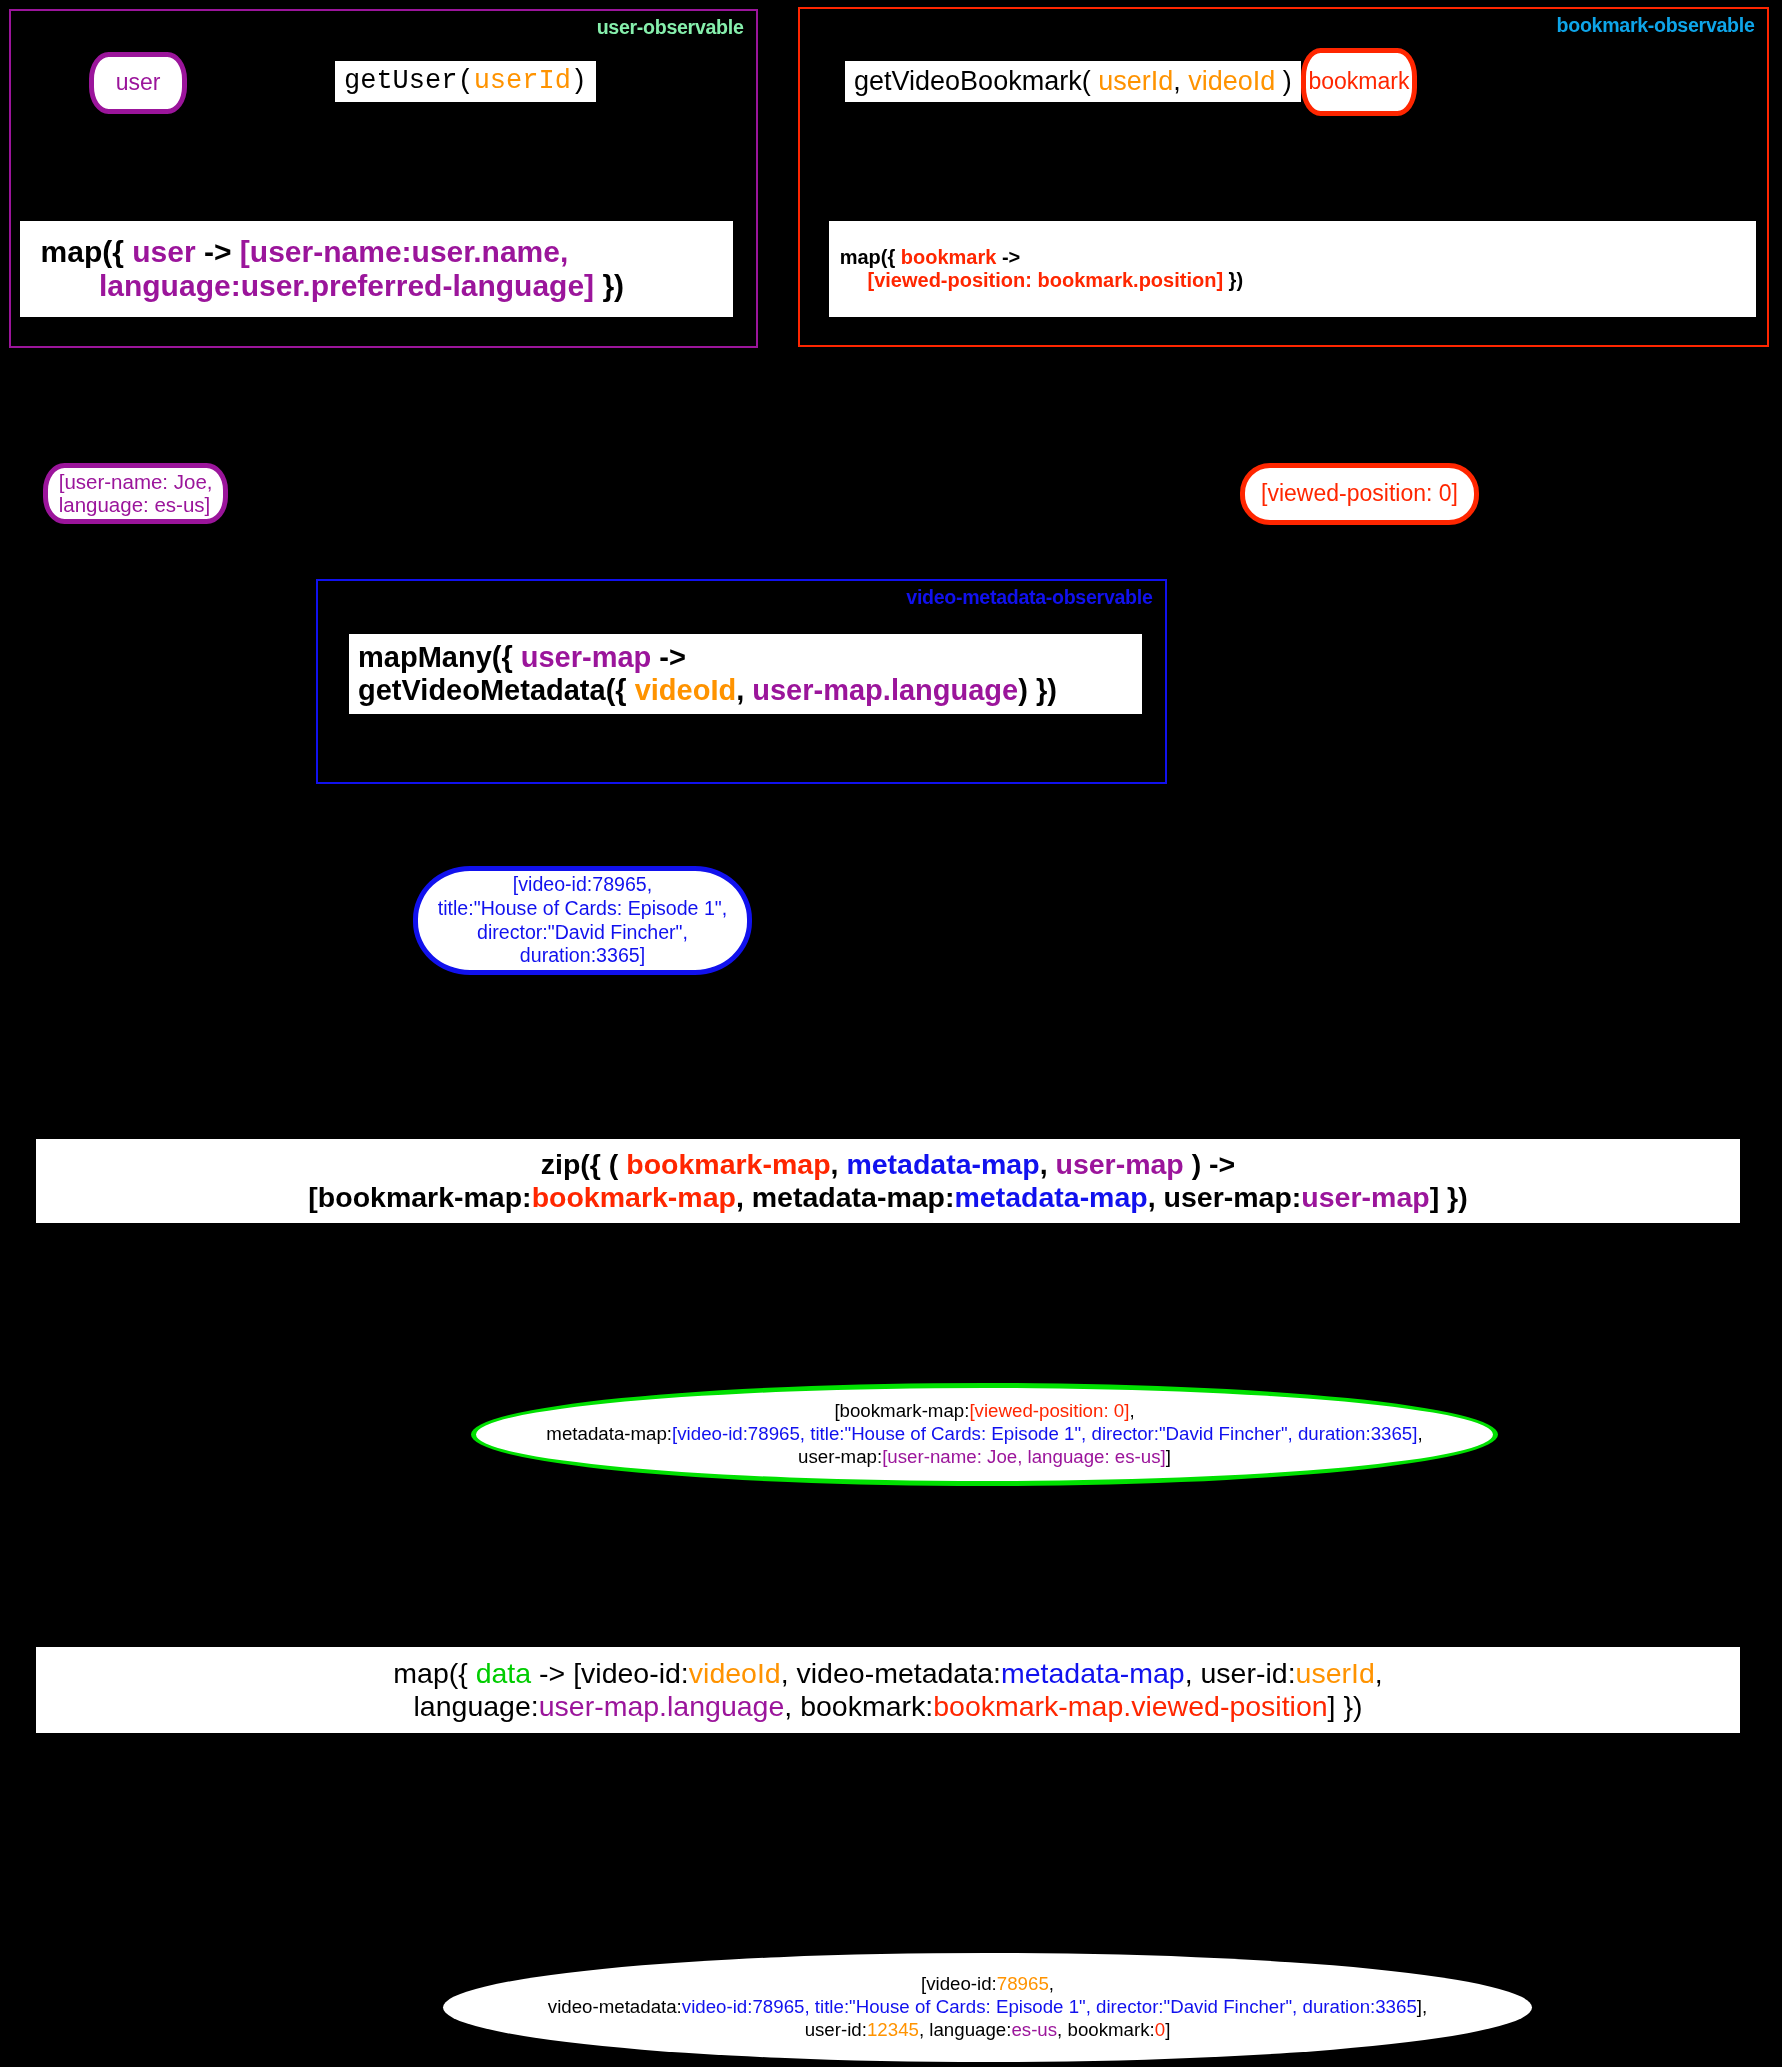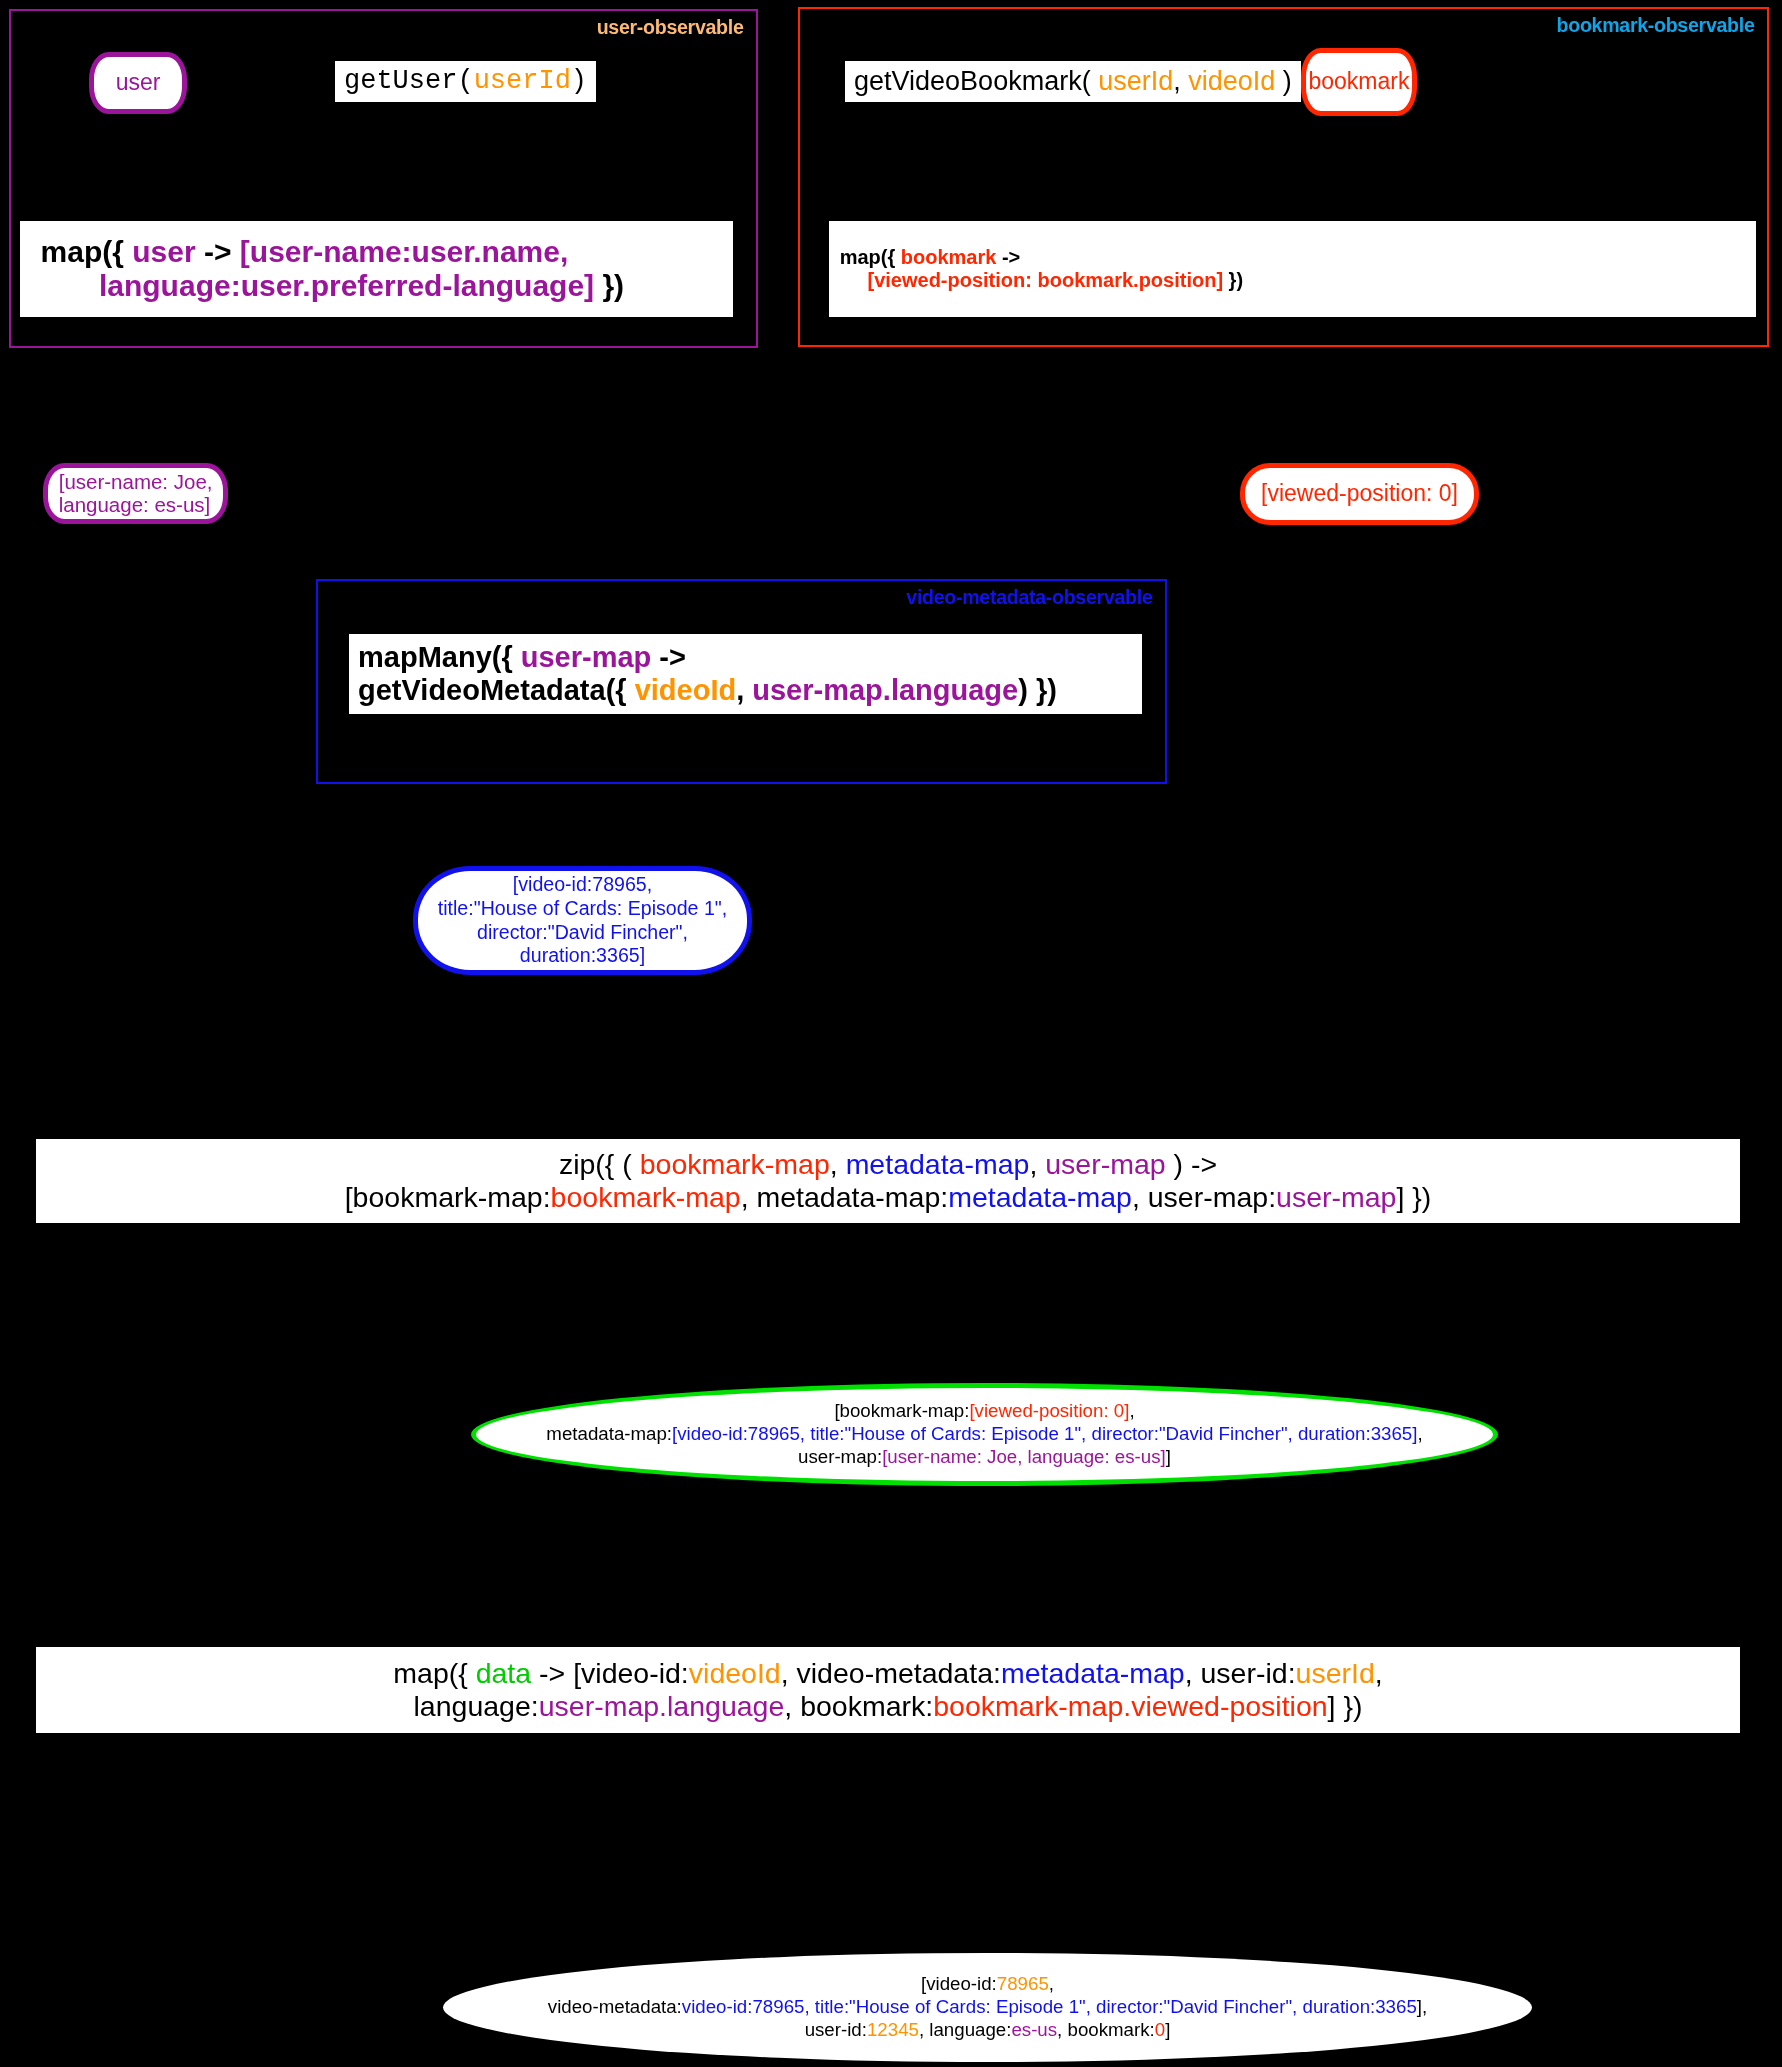--- a/index.html
+++ b/index.html
@@ -36,21 +36,21 @@
     font-weight: 700;
     letter-spacing: -0.3px;
     white-space: nowrap;
   }
 
   #user-observable {
     left: 9px; top: 9px;
     width: 749px; height: 339px;
     border: 2.7px solid #9b159b;
   }
-  #user-observable > .obs-label { color: #fdba74; text-align: center; }
+  #user-observable > .obs-label { color: #86efac; text-align: center; }
 
   #bookmark-observable {
     left: 798px; top: 7.1px;
     width: 971px; height: 340px;
     border: 2.7px solid #ff2600;
   }
   #bookmark-observable > .obs-label { color: #0ea5e9; }
 
   #videometa-observable {
     left: 316px; top: 579px;
@@ -190,21 +190,21 @@
     border: 5.3px solid #1111ee;
     border-radius: 57px / 53px;
     font-size: 19.6px;
     color: #1111ee;
   }
 
   #zip-box {
     left: 36px; top: 1139px;
     width: 1704px; height: 84px;
     font-size: 28.5px;
-    font-weight: 400;
+    font-weight: 700;
     text-align: center;
     align-items: center;
   }
 
   #zip-box .line { display: block; width: 100%; }
 
   #zipped-ellipse {
     left: 471px; top: 1383px;
     width: 1027px; height: 103px;
     border: 5.3px solid #00e000;

